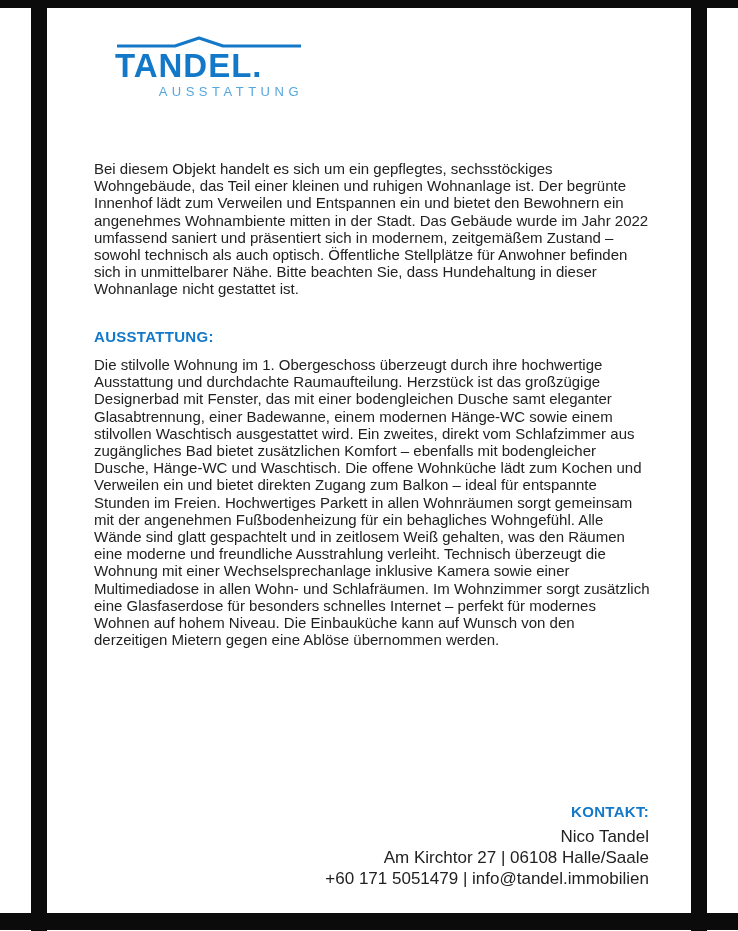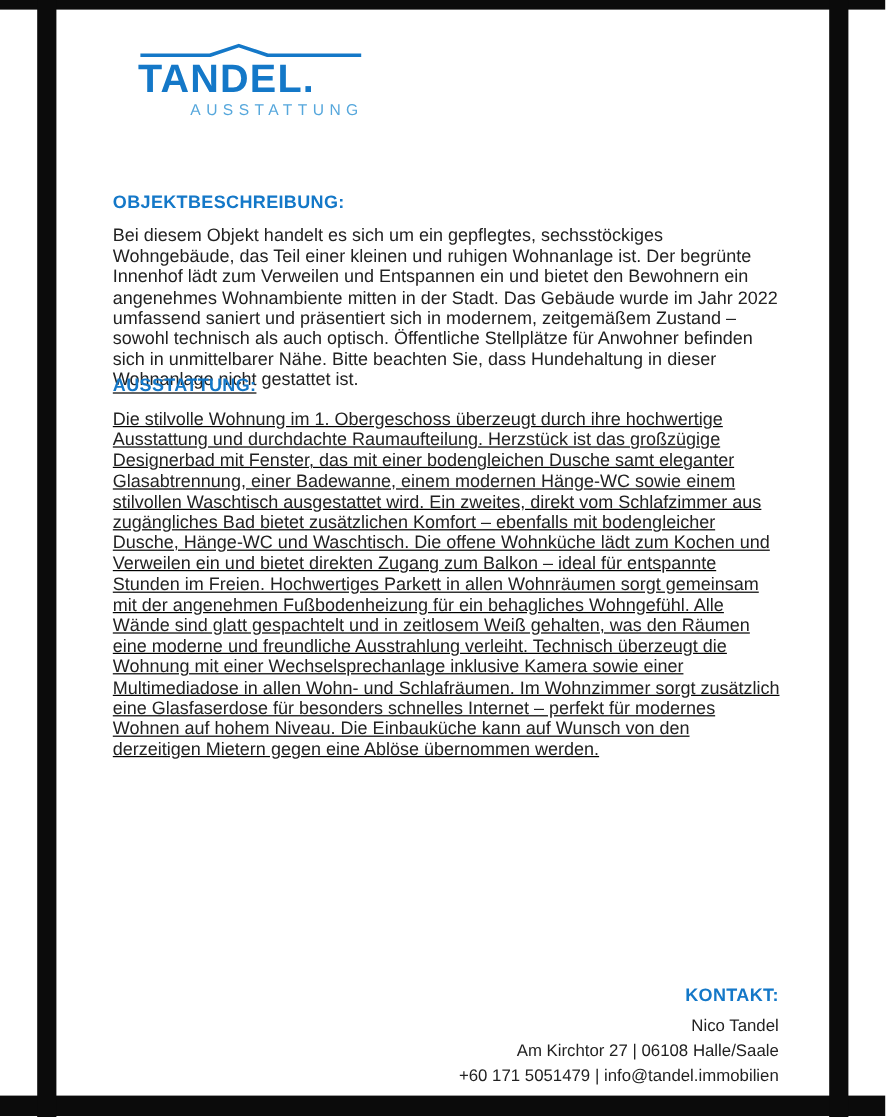--- a/index.html
+++ b/index.html
@@ -57,51 +57,51 @@
     line-height: 1;
   }
 
   
   .section {
     position: absolute;
     left: 94px;
     width: 557px;
   }
   .section-1 { top: 160px; }
-  .section-2 { top: 313px; text-decoration: underline; }
+  .section-2 { top: 328px; }
   .section h2 {
     margin: 0 0 11px 0;
     font-size: 15px;
     font-weight: 700;
     letter-spacing: 0.3px;
     color: var(--brand-blue, #1478c8);
   }
   .section p {
     margin: 0;
     font-size: 15px;
     line-height: 17.2px;
     color: var(--body-text, #222222);
   }
 
   
   .contact {
     position: absolute;
     right: 89px;
-    bottom: 24px;
+    bottom: 42px;
     text-align: right;
   }
   .contact h2 {
     margin: 0 0 6px 0;
     font-size: 15px;
     font-weight: 700;
     letter-spacing: 0.3px;
     color: var(--brand-blue, #1478c8);
   }
   .contact .line {
-    font-size: 14px;
+    font-size: 17px;
     line-height: 21px;
     color: var(--body-text, #222222);
   }
 </style>
 </head>
 <body>
 
 <div class="page">
 
   <div class="bar bar-top"></div>
@@ -112,21 +112,20 @@
   <div class="logo">
     <svg class="logo-roof" width="188" height="12" viewBox="0 0 188 12">
       <polyline points="2,10 60,10 84,2 108,10 186,10" fill="none" stroke="#1478c8" stroke-width="3" stroke-linejoin="round"></polyline>
     </svg>
     <div class="logo-text">TANDEL.</div>
     <div class="logo-sub">AUSSTATTUNG</div>
   </div>
 
 
   <div class="section section-1">
-    <h2>OBJEKTBESCHREIBUNG:</h2>
     <p>Bei diesem Objekt handelt es sich um ein gepflegtes, sechsstöckiges Wohngebäude, das Teil einer kleinen und ruhigen Wohnanlage ist. Der begrünte Innenhof lädt zum Verweilen und Entspannen ein und bietet den Bewohnern ein angenehmes Wohnambiente mitten in der Stadt. Das Gebäude wurde im Jahr 2022 umfassend saniert und präsentiert sich in modernem, zeitgemäßem Zustand – sowohl technisch als auch optisch. Öffentliche Stellplätze für Anwohner befinden sich in unmittelbarer Nähe. Bitte beachten Sie, dass Hundehaltung in dieser Wohnanlage nicht gestattet ist.</p>
   </div>
 
   <div class="section section-2">
     <h2>AUSSTATTUNG:</h2>
     <p>Die stilvolle Wohnung im 1. Obergeschoss überzeugt durch ihre hochwertige Ausstattung und durchdachte Raumaufteilung. Herzstück ist das großzügige Designerbad mit Fenster, das mit einer bodengleichen Dusche samt eleganter Glasabtrennung, einer Badewanne, einem modernen Hänge-WC sowie einem stilvollen Waschtisch ausgestattet wird. Ein zweites, direkt vom Schlafzimmer aus zugängliches Bad bietet zusätzlichen Komfort – ebenfalls mit bodengleicher Dusche, Hänge-WC und Waschtisch. Die offene Wohnküche lädt zum Kochen und Verweilen ein und bietet direkten Zugang zum Balkon – ideal für entspannte Stunden im Freien. Hochwertiges Parkett in allen Wohnräumen sorgt gemeinsam mit der angenehmen Fußbodenheizung für ein behagliches Wohngefühl. Alle Wände sind glatt gespachtelt und in zeitlosem Weiß gehalten, was den Räumen eine moderne und freundliche Ausstrahlung verleiht. Technisch überzeugt die Wohnung mit einer Wechselsprechanlage inklusive Kamera sowie einer Multimediadose in allen Wohn- und Schlafräumen. Im Wohnzimmer sorgt zusätzlich eine Glasfaserdose für besonders schnelles Internet – perfekt für modernes Wohnen auf hohem Niveau. Die Einbauküche kann auf Wunsch von den derzeitigen Mietern gegen eine Ablöse übernommen werden.</p>
   </div>
 
   <div class="contact">
     <h2>KONTAKT:</h2>

